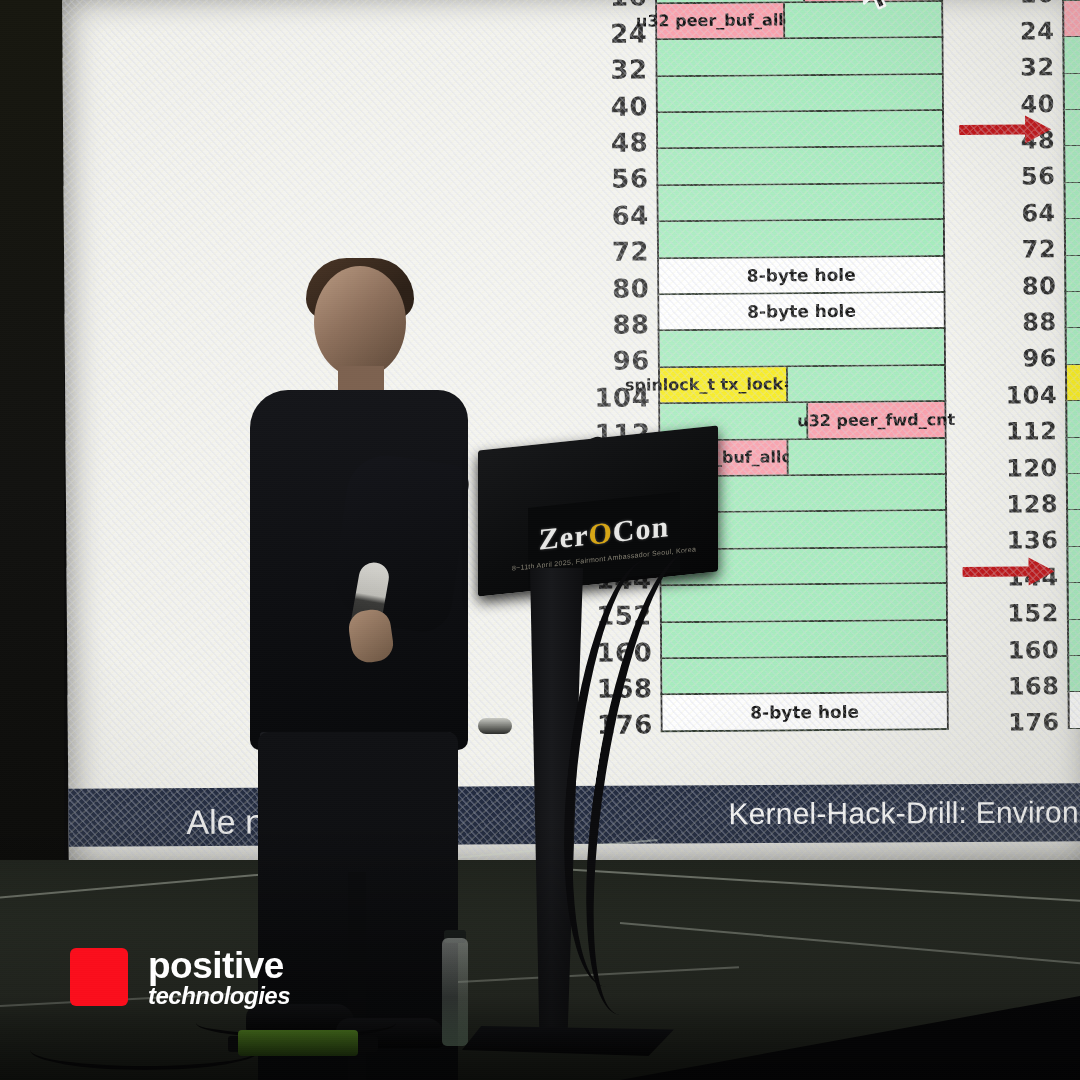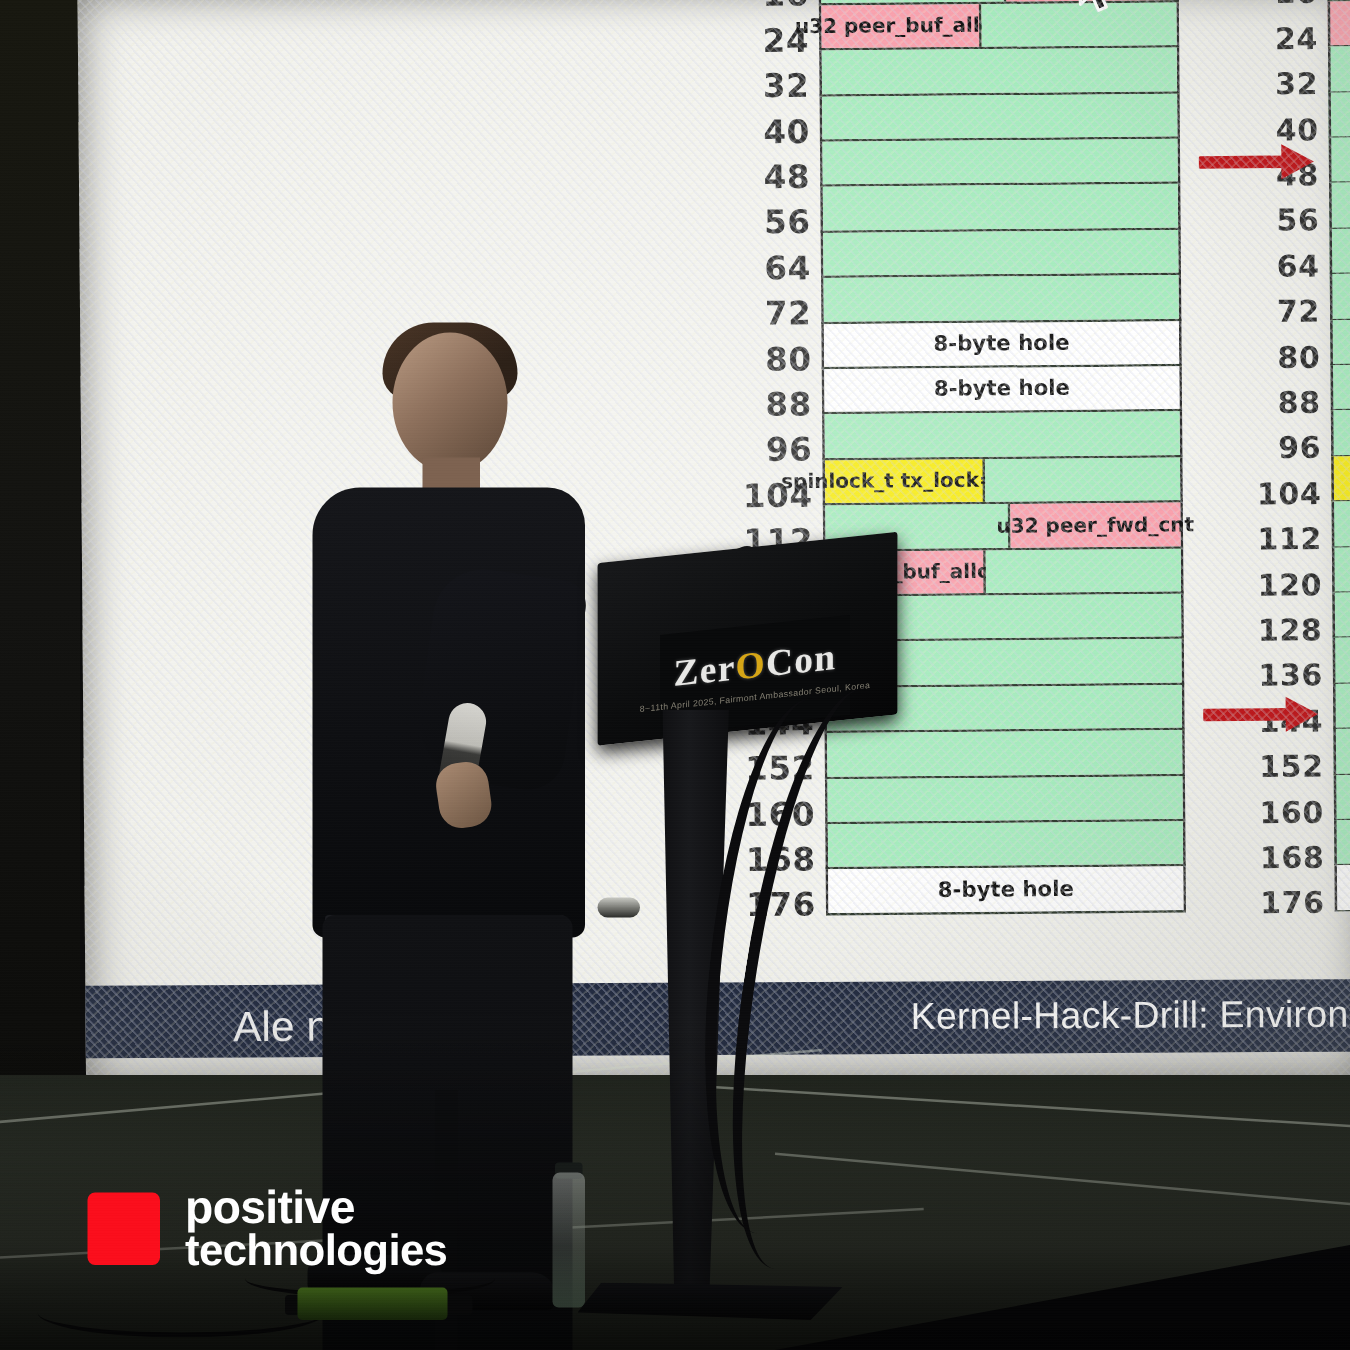--- a/index.html
+++ b/index.html
@@ -220,21 +220,21 @@
   }
 
   
   .pt-logo{position:absolute;left:70px;top:948px;display:flex;align-items:center;gap:20px;}
   .pt-square{width:58px;height:58px;border-radius:6px;background:#fb0d1b;}
   .pt-words{
     display:flex;flex-direction:column;line-height:.96;color:#fff;
     font-family:"Liberation Sans", sans-serif;font-weight:700;letter-spacing:-.5px;
   }
   .pt-words span{font-size:37px;}
-  .pt-words span.l2{font-size:35px;}
+  .pt-words span.l2{font-size:24px;font-style:italic;}
 
   
   .lower-dark{
     position:absolute;left:0;bottom:0;width:1080px;height:260px;
     background:linear-gradient(180deg,rgba(0,0,0,0) 0%, rgba(0,0,0,.35) 55%, rgba(0,0,0,.6) 100%);
     pointer-events:none;
   }
   .photo-grain{
     position:absolute;inset:0;pointer-events:none;opacity:.16;
     background-image:repeating-linear-gradient(0deg, rgba(255,255,255,.05) 0 1px, rgba(0,0,0,.05) 1px 2px);

